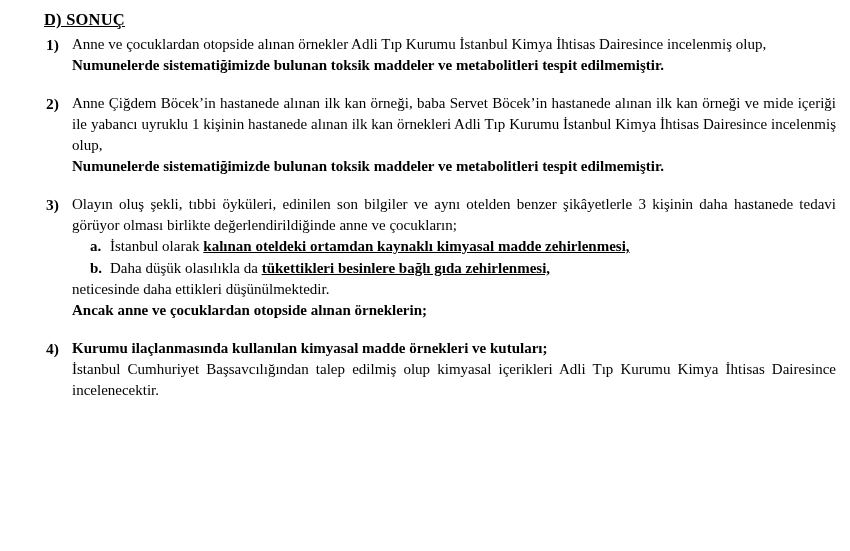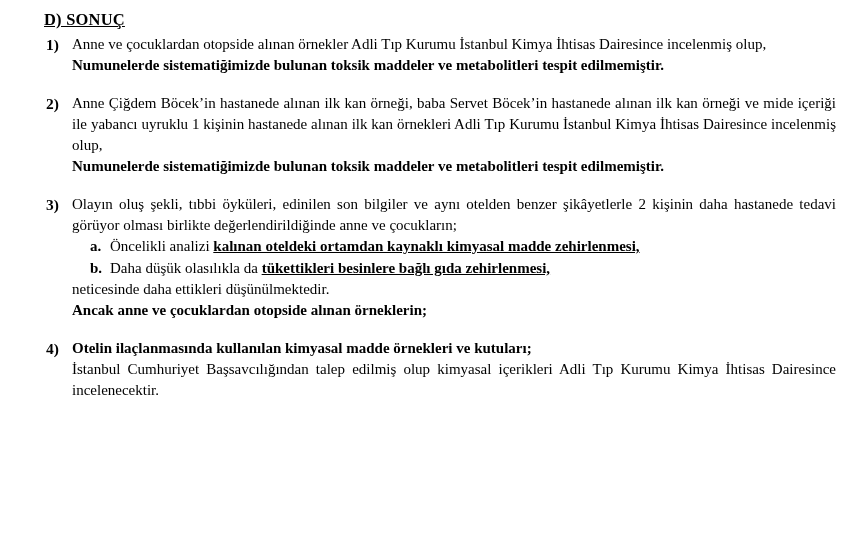--- a/index.html
+++ b/index.html
@@ -97,37 +97,37 @@
     <div class="item-num">2)</div>
     <div class="item-body">
       <p class="para">Anne Çiğdem Böcek’in hastanede alınan ilk kan örneği, baba Servet Böcek’in hastanede alınan ilk kan örneği ve mide içeriği ile yabancı uyruklu 1 kişinin hastanede alınan ilk kan örnekleri Adli Tıp Kurumu İstanbul Kimya İhtisas Dairesince incelenmiş olup,</p>
       <p class="para bold">Numunelerde sistematiğimizde bulunan toksik maddeler ve metabolitleri tespit edilmemiştir.</p>
     </div>
   </div>
 
   <div class="item">
     <div class="item-num">3)</div>
     <div class="item-body">
-      <p class="para">Olayın oluş şekli, tıbbi öyküleri, edinilen son bilgiler ve aynı otelden benzer şikâyetlerle 2 kişinin daha hastanede tedavi görüyor olması birlikte değerlendirildiğinde anne ve çocukların;</p>
+      <p class="para">Olayın oluş şekli, tıbbi öyküleri, edinilen son bilgiler ve aynı otelden benzer şikâyetlerle 3 kişinin daha hastanede tedavi görüyor olması birlikte değerlendirildiğinde anne ve çocukların;</p>
       <div class="sub-list">
         <div class="sub-item">
           <span class="sub-label">a.</span>
-          <span class="sub-text"><span>Öncelikli analizi</span> <span class="u-bold">kalınan oteldeki ortamdan kaynaklı kimyasal madde zehirlenmesi,</span></span>
+          <span class="sub-text"><span>İstanbul olarak</span> <span class="u-bold">kalınan oteldeki ortamdan kaynaklı kimyasal madde zehirlenmesi,</span></span>
         </div>
         <div class="sub-item">
           <span class="sub-label">b.</span>
           <span class="sub-text"><span>Daha düşük olasılıkla da</span> <span class="u-bold">tükettikleri besinlere bağlı gıda zehirlenmesi,</span></span>
         </div>
       </div>
       <p class="para">neticesinde daha ettikleri düşünülmektedir.</p>
       <p class="para bold">Ancak anne ve çocuklardan otopside alınan örneklerin;</p>
     </div>
   </div>
 
   <div class="item">
     <div class="item-num">4)</div>
     <div class="item-body">
-      <p class="para bold">Otelin ilaçlanmasında kullanılan kimyasal madde örnekleri ve kutuları;</p>
+      <p class="para bold">Kurumu ilaçlanmasında kullanılan kimyasal madde örnekleri ve kutuları;</p>
       <p class="para">İstanbul Cumhuriyet Başsavcılığından talep edilmiş olup kimyasal içerikleri Adli Tıp Kurumu Kimya İhtisas Dairesince incelenecektir.</p>
     </div>
   </div>
 
 </div>
 
 </body></html>

